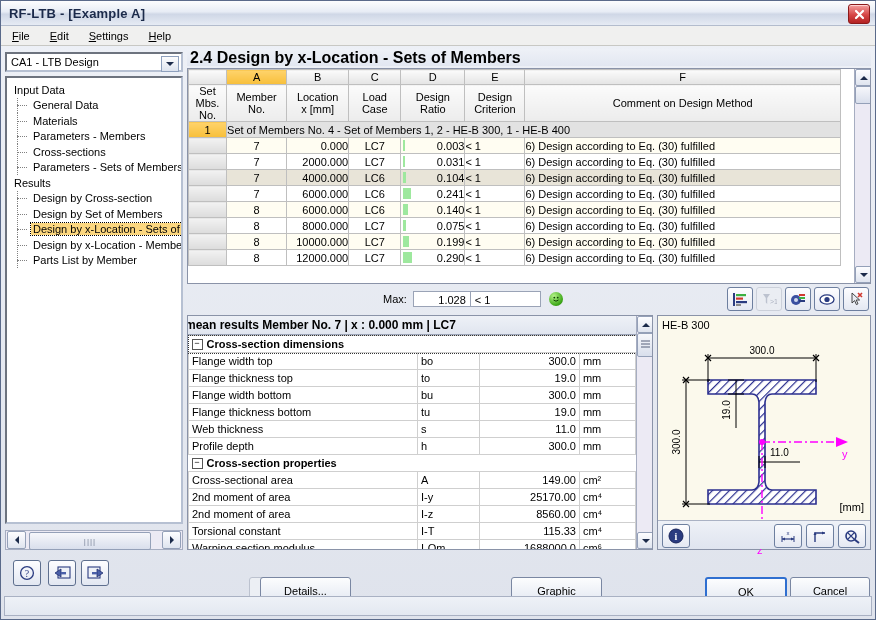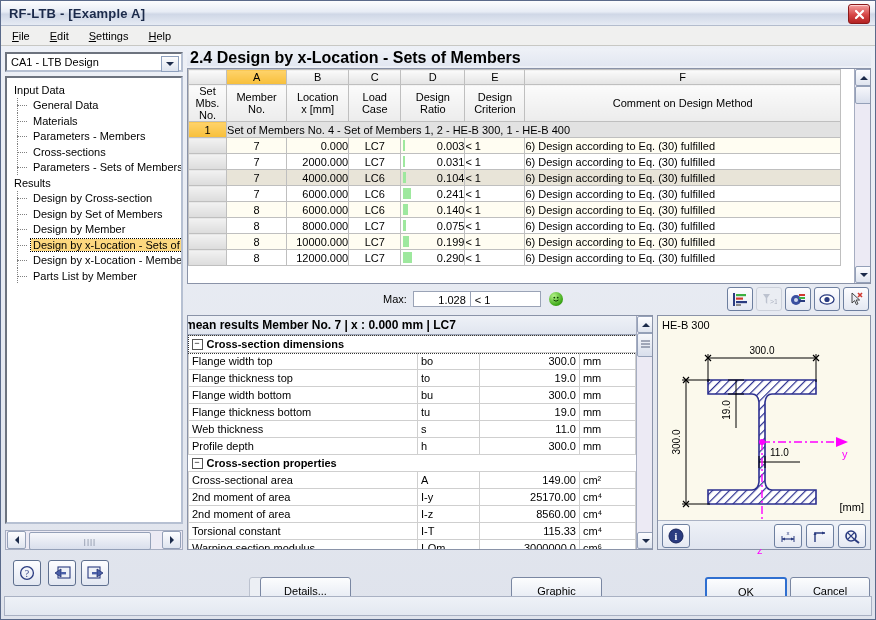--- a/index.html
+++ b/index.html
@@ -234,24 +234,20 @@
             <span class="tlabel">Results</span>
           </div>
           <div class="tnode child">
             <span class="dashline"></span>
             <span class="tlabel">Design by Cross-section</span>
           </div>
           <div class="tnode child">
             <span class="dashline"></span>
             <span class="tlabel">Design by Set of Members</span>
           </div>
-          <div class="tnode child">
-            <span class="dashline"></span>
-            <span class="tlabel">Design by Member</span>
-          </div>
           <div class="tnode child selected">
             <span class="dashline"></span>
             <span class="tlabel">Design by x-Location - Sets of M</span>
           </div>
           <div class="tnode child">
             <span class="dashline"></span>
             <span class="tlabel">Design by x-Location - Members</span>
           </div>
           <div class="tnode child">
             <span class="dashline"></span>
@@ -535,21 +531,21 @@
                   </tr>
                   <tr>
                     <td class="pname">Torsional constant</td>
                     <td class="psym">I-T</td>
                     <td class="pval">115.33</td>
                     <td class="punit">cm⁴</td>
                   </tr>
                   <tr>
                     <td class="pname">Warping section modulus</td>
                     <td class="psym">I-Om</td>
-                    <td class="pval">3000000.0</td>
+                    <td class="pval">1688000.0</td>
                     <td class="punit">cm⁶</td>
                   </tr>
                 </tbody>
             </table>
           </div>
           <div class="vscroll" style="border-left:1px solid #a6adc1;">
             <div class="vs-btn">
               <svg width="8" height="6" viewBox="0 0 8 6">
                   <path d="M0,5 L4,1 L8,5 Z" fill="#1b2a4a"></path>
                 </svg>

